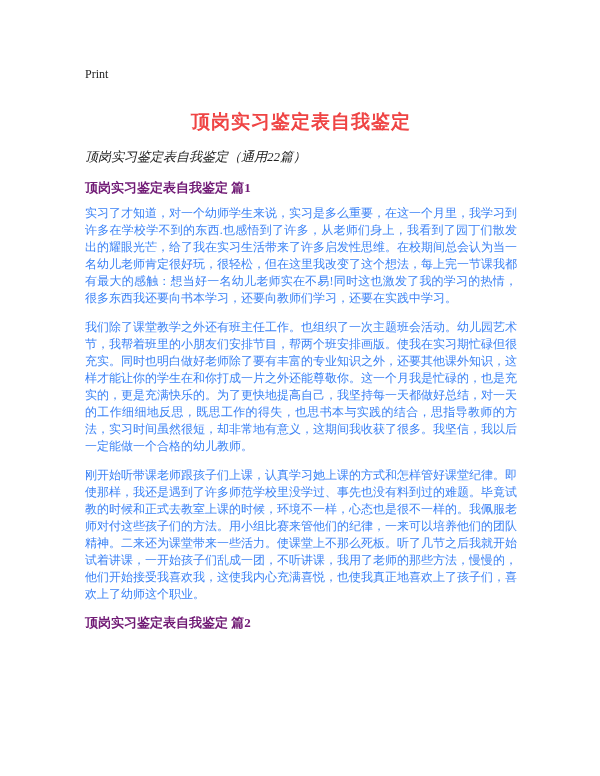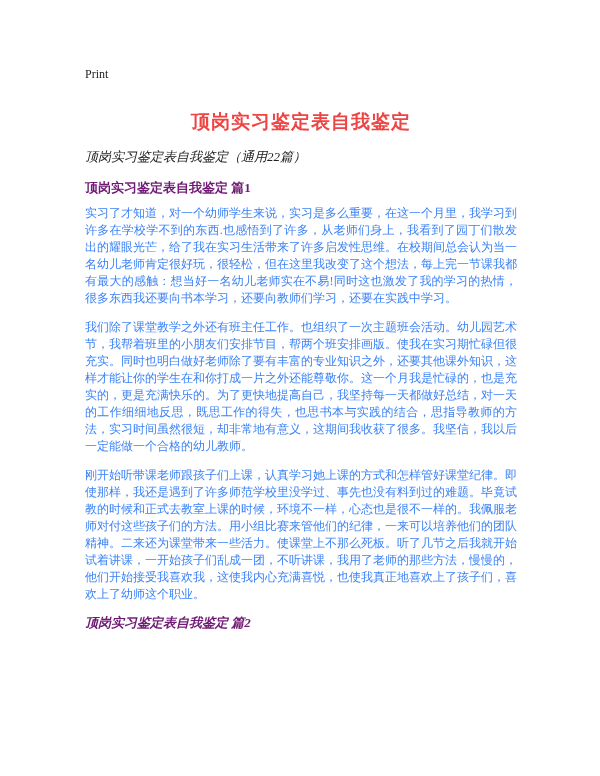--- a/index.html
+++ b/index.html
@@ -57,21 +57,20 @@
     margin: 0 0 12px 0;
     text-align: justify;
     color: #3b82f6;
     word-break: break-all;
   }
   .section {
     margin: 0;
   }
   .section + .section {
     margin-top: 10px;
-    font-style: italic;
   }
 </style>
 </head>
 <body>
 
 <div class="page">
 
   <div class="print-label">Print</div>
 
   <h1 class="doc-title">顶岗实习鉴定表自我鉴定</h1>

